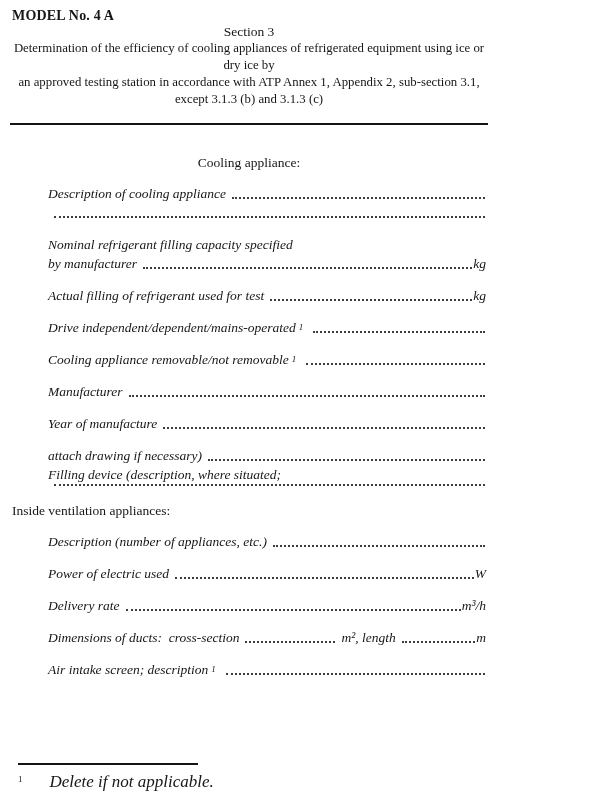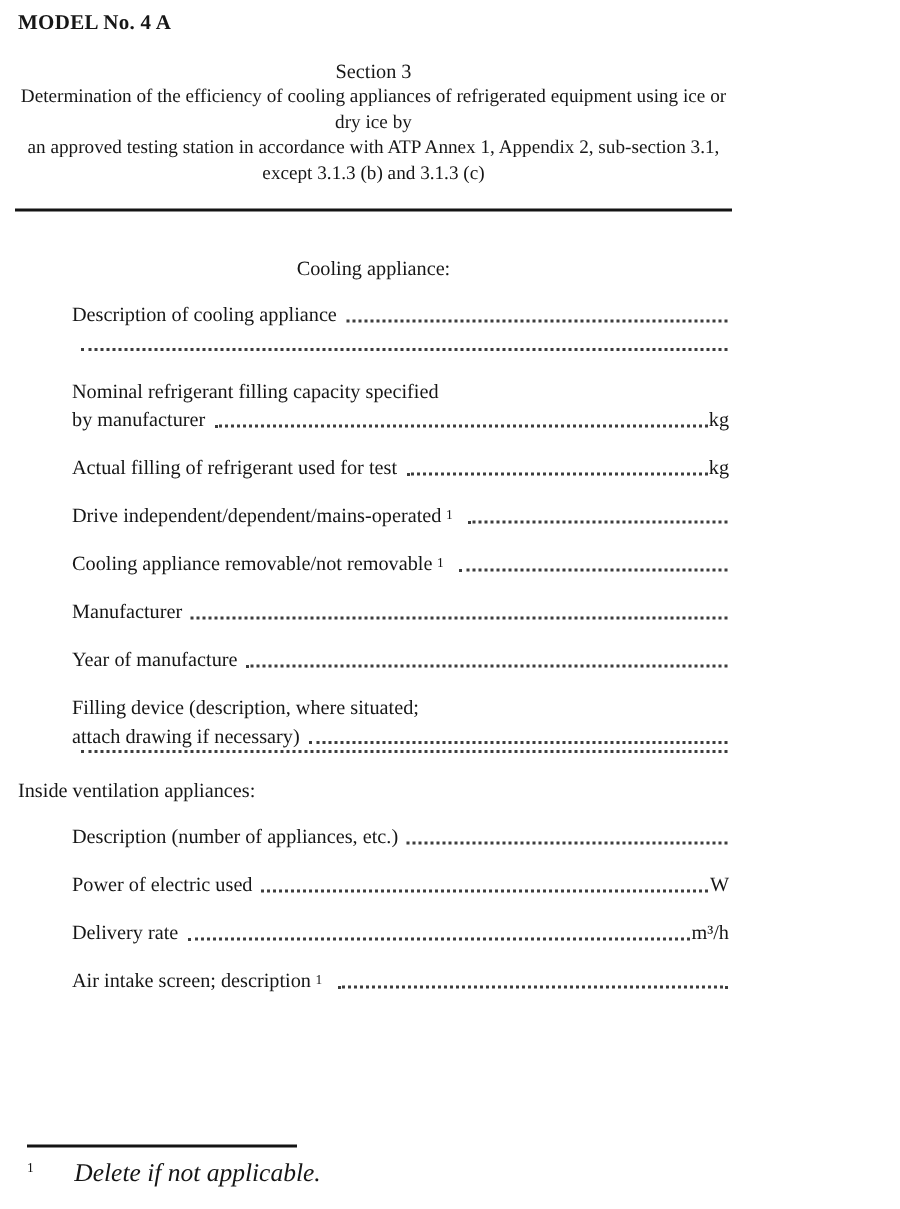--- a/index.html
+++ b/index.html
@@ -4,30 +4,30 @@
 <style>
   html, body { margin: 0; padding: 0; background: #ffffff; }
   .page {
     width: 496px; height: 806px; box-sizing: border-box;
     padding: 8px 10px 0 12px;
     font-family: "Liberation Serif", "DejaVu Serif", serif;
     font-size: 13.5px; color: #161616;
     overflow: hidden; position: relative; background: #ffffff;
   }
   .model-label { font-weight: bold; font-size: 14px; letter-spacing: .2px; }
-  .section-title { text-align: center; margin-top: 16px; }
+  .section-title { text-align: center; }
   .description {
     text-align: center; line-height: 17px;
     font-size: 12.8px; white-space: pre-line;
   }
   .full-rule { border: none; border-top: 2px solid #141414; margin: 15px -2px 0 -2px; }
   .section-heading { margin-top: 13px; }
   #form-body > .section-heading:first-child { margin-top: 30px; text-align: center; }
   .row { margin-left: 36px; margin-top: 13px; }
-  .line { display: flex; align-items: flex-start; line-height: 19px; }
+  .line { display: flex; align-items: flex-start; line-height: 19px; font-style: italic; }
   .lbl { white-space: pre; }
   .leader {
     flex: 1 1 auto; min-width: 12px;
     border-bottom: 2px dotted #3d3d3d;
     align-self: flex-end; margin: 0 1px 4px 6px;
   }
   .leader.fixed { flex: 0 0 auto; margin-right: 6px; }
   sup.ref { font-size: 9px; margin: 0 4px 0 3px; }
   .footnote { position: absolute; left: 12px; bottom: 14px; width: 578px; }
   .footnote-rule { border: none; border-top: 2px solid #141414; width: 180px; margin: 0 0 0 6px; }
@@ -97,25 +97,25 @@
         </div>
       </div>
       <div class="row">
         <div class="line">
           <span class="lbl">Year of manufacture</span>
           <span class="leader"></span>
         </div>
       </div>
       <div class="row">
         <div class="line">
-          <span class="lbl">Filling device (description, where situated;</span>
+          <span class="lbl">attach drawing if necessary)</span>
+          <span class="leader"></span>
         </div>
         <div class="line">
-          <span class="lbl">attach drawing if necessary)</span>
-          <span class="leader"></span>
+          <span class="lbl">Filling device (description, where situated;</span>
         </div>
         <div class="line">
           <span class="leader"></span>
         </div>
       </div>
       <div class="section-heading">Inside ventilation appliances:</div>
       <div class="row">
         <div class="line">
           <span class="lbl">Description (number of appliances, etc.)</span>
           <span class="leader"></span>
@@ -130,20 +130,29 @@
       </div>
       <div class="row">
         <div class="line">
           <span class="lbl">Delivery rate</span>
           <span class="leader"></span>
           <span class="lbl">m³/h</span>
         </div>
       </div>
       <div class="row">
         <div class="line">
+          <span class="lbl">Dimensions of ducts:  cross-section</span>
+          <span class="leader fixed" style="flex-basis: 90px;"></span>
+          <span class="lbl">m², length</span>
+          <span class="leader"></span>
+          <span class="lbl">m</span>
+        </div>
+      </div>
+      <div class="row">
+        <div class="line">
           <span class="lbl">Air intake screen; description</span>
           <sup class="ref">1</sup>
           <span class="leader"></span>
         </div>
       </div>
     </div>
 
   <div class="footnote">
     <hr class="footnote-rule">
     <div class="footnote-line">

